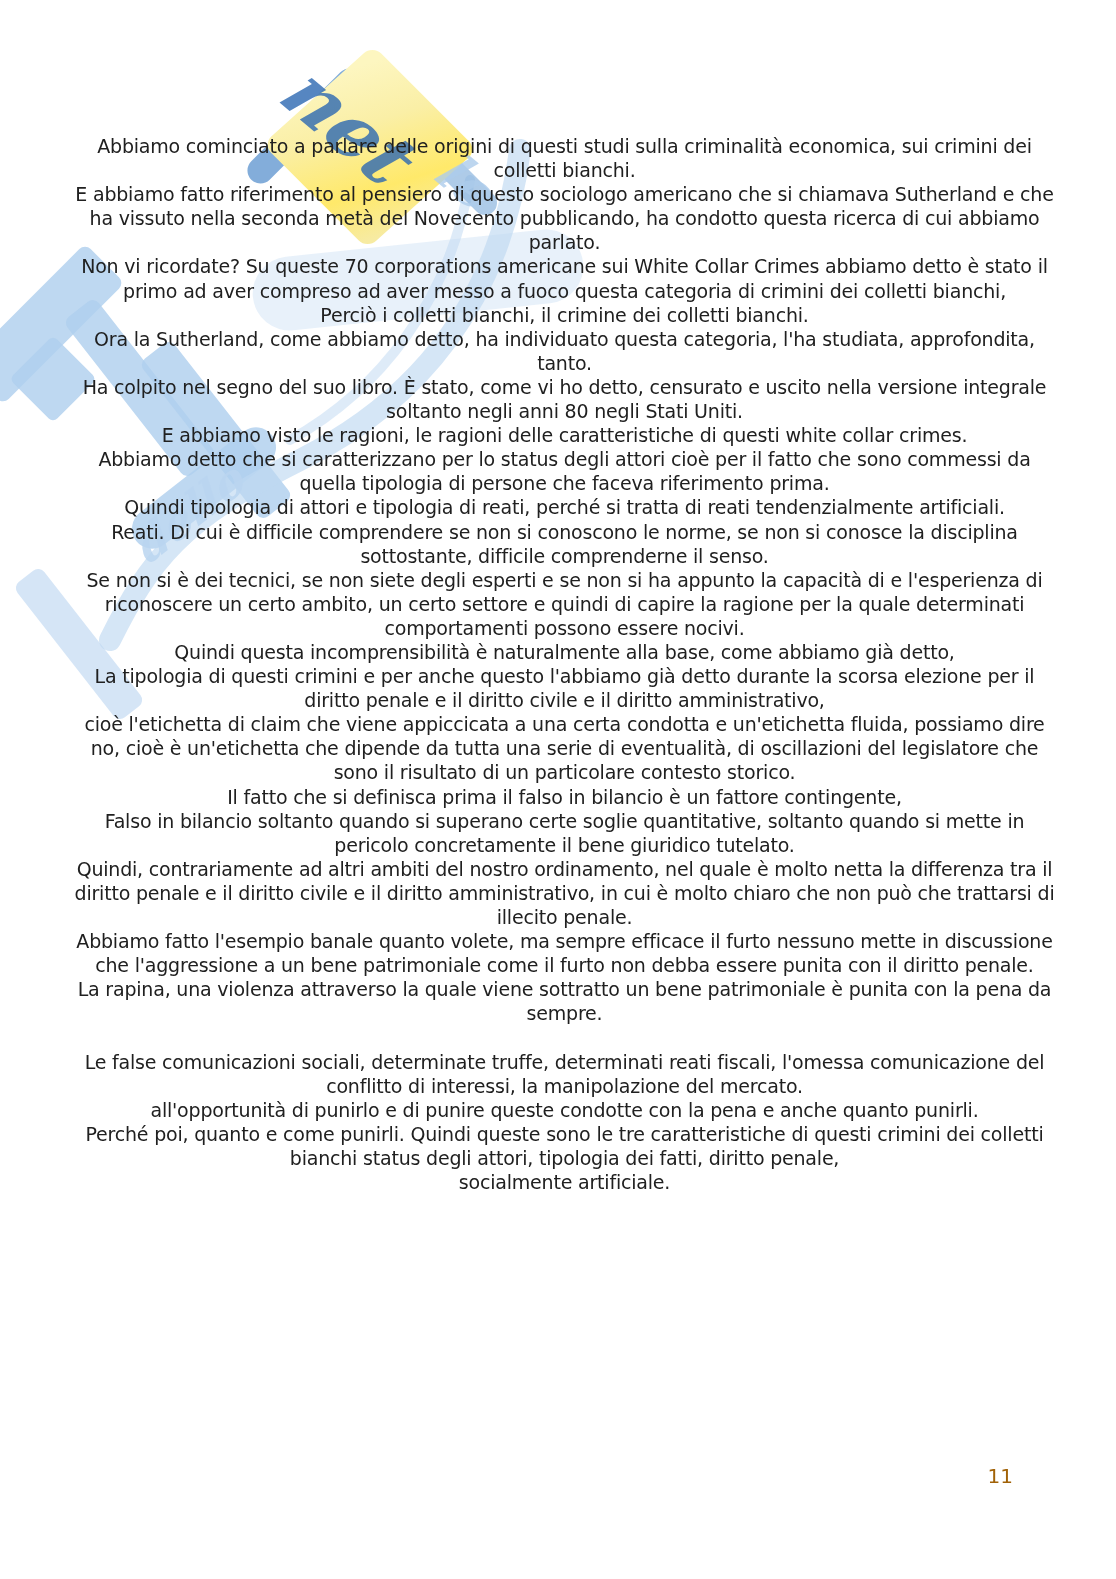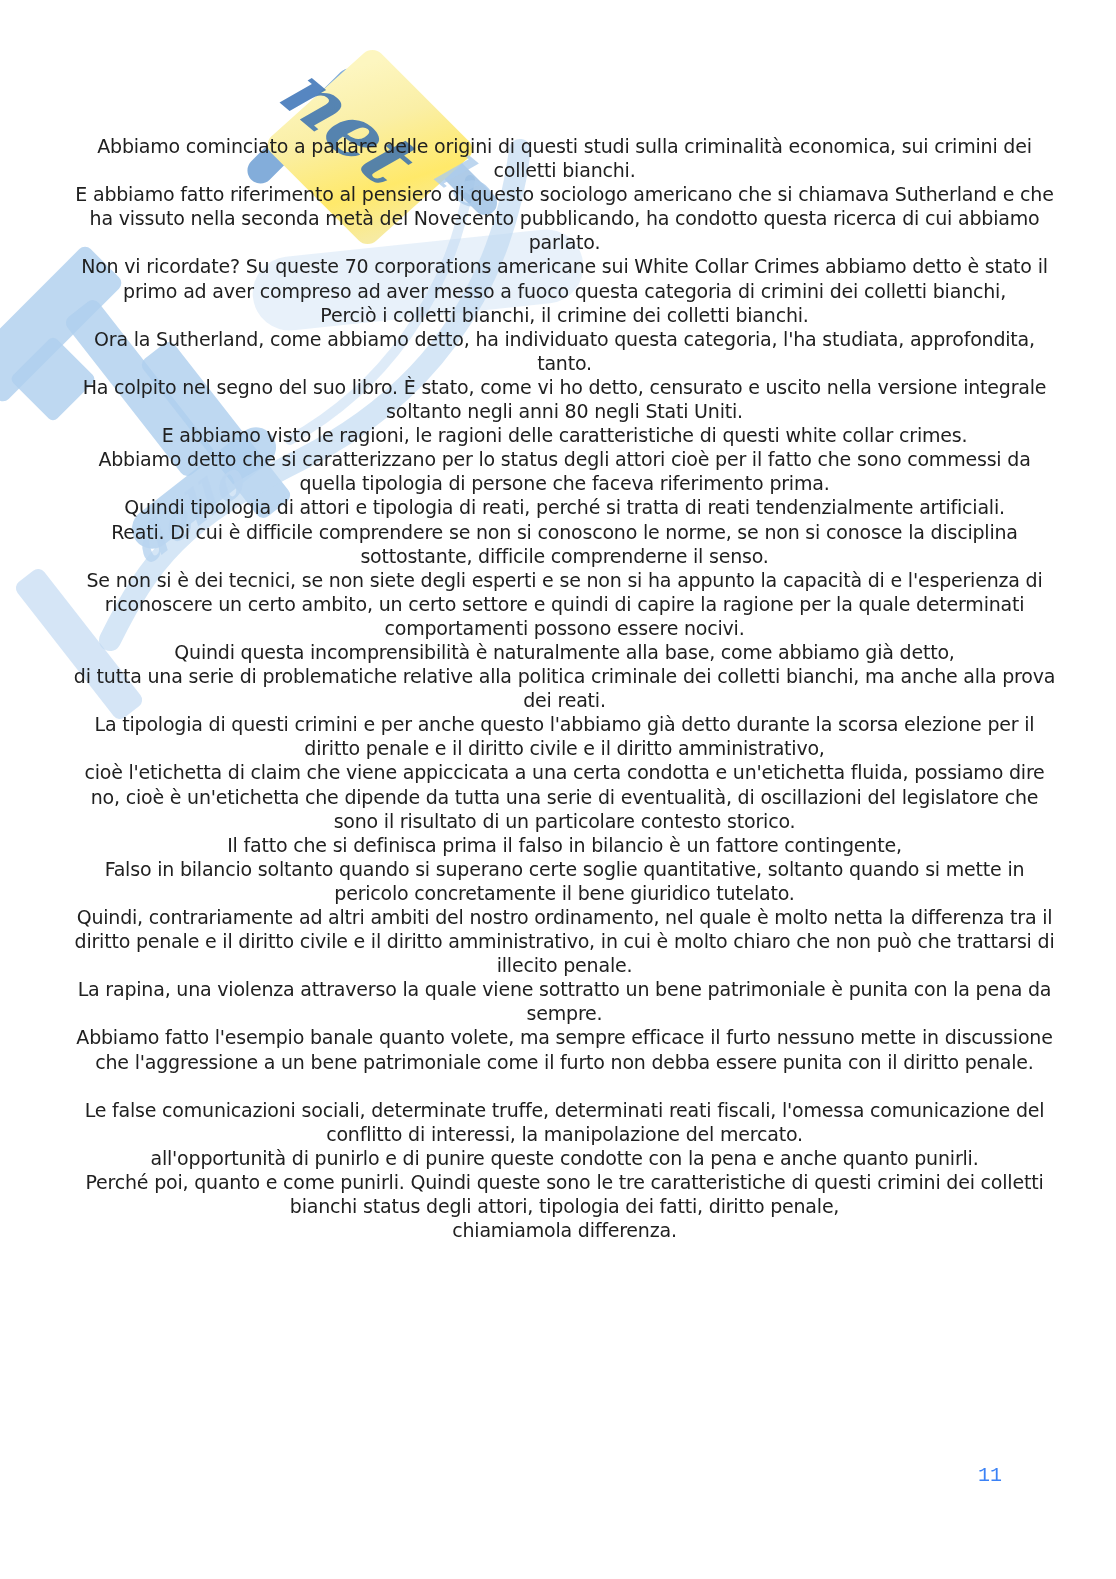--- a/index.html
+++ b/index.html
@@ -86,25 +86,24 @@
     z-index: 2;
     color: #202020;
     font-size: 19px;
     line-height: 24.1px;
     letter-spacing: -0.2px;
   }
   .doc-paragraph { margin: 0; min-height: 24.1px; text-align: center; }
 
   .page-number {
     position: absolute;
-    top: 1464px; right: 114px;
+    top: 1464px; right: 103px;
     z-index: 2;
     font-size: 20px;
-    color: #3b82f6;
-    font-family: Liberation Mono, monospace;
+    color: #a16207;
   }
 </style>
 </head>
 <body>
 
 <div class="page">
 
   <div class="watermark">
 
     <div class="wm wm-blk wm-blk1"></div>
@@ -134,29 +133,28 @@
       <p class="doc-paragraph">Non vi ricordate? Su queste 70 corporations americane sui White Collar Crimes abbiamo detto è stato il primo ad aver compreso ad aver messo a fuoco questa categoria di crimini dei colletti bianchi,</p>
       <p class="doc-paragraph">Perciò i colletti bianchi, il crimine dei colletti bianchi.</p>
       <p class="doc-paragraph">Ora la Sutherland, come abbiamo detto, ha individuato questa categoria, l'ha studiata, approfondita, tanto.</p>
       <p class="doc-paragraph">Ha colpito nel segno del suo libro. È stato, come vi ho detto, censurato e uscito nella versione integrale soltanto negli anni 80 negli Stati Uniti.</p>
       <p class="doc-paragraph">E abbiamo visto le ragioni, le ragioni delle caratteristiche di questi white collar crimes.</p>
       <p class="doc-paragraph">Abbiamo detto che si caratterizzano per lo status degli attori cioè per il fatto che sono commessi da quella tipologia di persone che faceva riferimento prima.</p>
       <p class="doc-paragraph">Quindi tipologia di attori e tipologia di reati, perché si tratta di reati tendenzialmente artificiali.</p>
       <p class="doc-paragraph">Reati. Di cui è difficile comprendere se non si conoscono le norme, se non si conosce la disciplina sottostante, difficile comprenderne il senso.</p>
       <p class="doc-paragraph">Se non si è dei tecnici, se non siete degli esperti e se non si ha appunto la capacità di e l'esperienza di riconoscere un certo ambito, un certo settore e quindi di capire la ragione per la quale determinati comportamenti possono essere nocivi.</p>
       <p class="doc-paragraph">Quindi questa incomprensibilità è naturalmente alla base, come abbiamo già detto,</p>
-      <p class="doc-paragraph">di tutta una serie di problematiche relative alla politica criminale dei colletti bianchi, ma anche alla prova dei reati.</p>
       <p class="doc-paragraph">La tipologia di questi crimini e per anche questo l'abbiamo già detto durante la scorsa elezione per il diritto penale e il diritto civile e il diritto amministrativo,</p>
       <p class="doc-paragraph">cioè l'etichetta di claim che viene appiccicata a una certa condotta e un'etichetta fluida, possiamo dire no, cioè è un'etichetta che dipende da tutta una serie di eventualità, di oscillazioni del legislatore che sono il risultato di un particolare contesto storico.</p>
       <p class="doc-paragraph">Il fatto che si definisca prima il falso in bilancio è un fattore contingente,</p>
       <p class="doc-paragraph">Falso in bilancio soltanto quando si superano certe soglie quantitative, soltanto quando si mette in pericolo concretamente il bene giuridico tutelato.</p>
       <p class="doc-paragraph">Quindi, contrariamente ad altri ambiti del nostro ordinamento, nel quale è molto netta la differenza tra il diritto penale e il diritto civile e il diritto amministrativo, in cui è molto chiaro che non può che trattarsi di illecito penale.</p>
+      <p class="doc-paragraph">Abbiamo fatto l'esempio banale quanto volete, ma sempre efficace il furto nessuno mette in discussione che l'aggressione a un bene patrimoniale come il furto non debba essere punita con il diritto penale.</p>
       <p class="doc-paragraph">La rapina, una violenza attraverso la quale viene sottratto un bene patrimoniale è punita con la pena da sempre.</p>
-      <p class="doc-paragraph">Abbiamo fatto l'esempio banale quanto volete, ma sempre efficace il furto nessuno mette in discussione che l'aggressione a un bene patrimoniale come il furto non debba essere punita con il diritto penale.</p>
       <p class="doc-paragraph"></p>
       <p class="doc-paragraph">Le false comunicazioni sociali, determinate truffe, determinati reati fiscali, l'omessa comunicazione del conflitto di interessi, la manipolazione del mercato.</p>
       <p class="doc-paragraph">all'opportunità di punirlo e di punire queste condotte con la pena e anche quanto punirli.</p>
       <p class="doc-paragraph">Perché poi, quanto e come punirli. Quindi queste sono le tre caratteristiche di questi crimini dei colletti bianchi status degli attori, tipologia dei fatti, diritto penale,</p>
-      <p class="doc-paragraph">chiamiamola differenza.</p>
+      <p class="doc-paragraph">socialmente artificiale.</p>
     </main>
 
   <div class="page-number">11</div>
 </div>
 
 </body></html>

